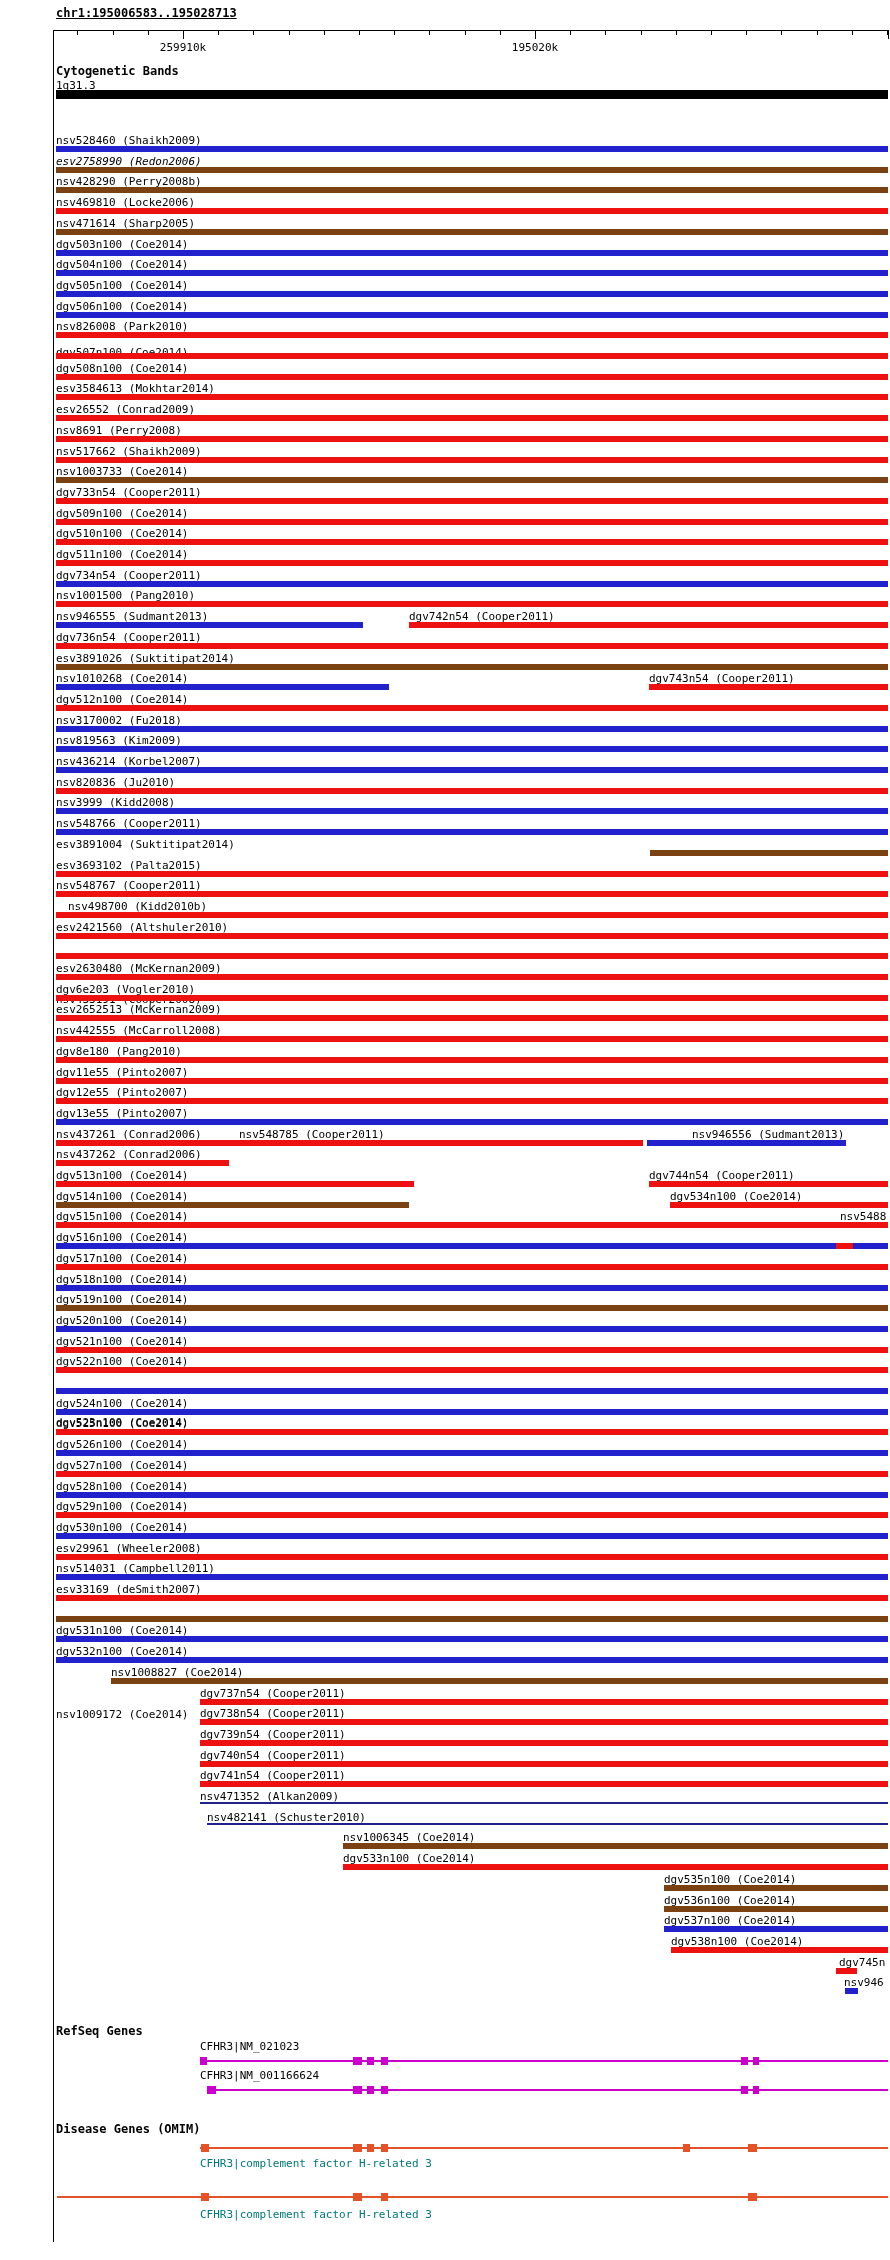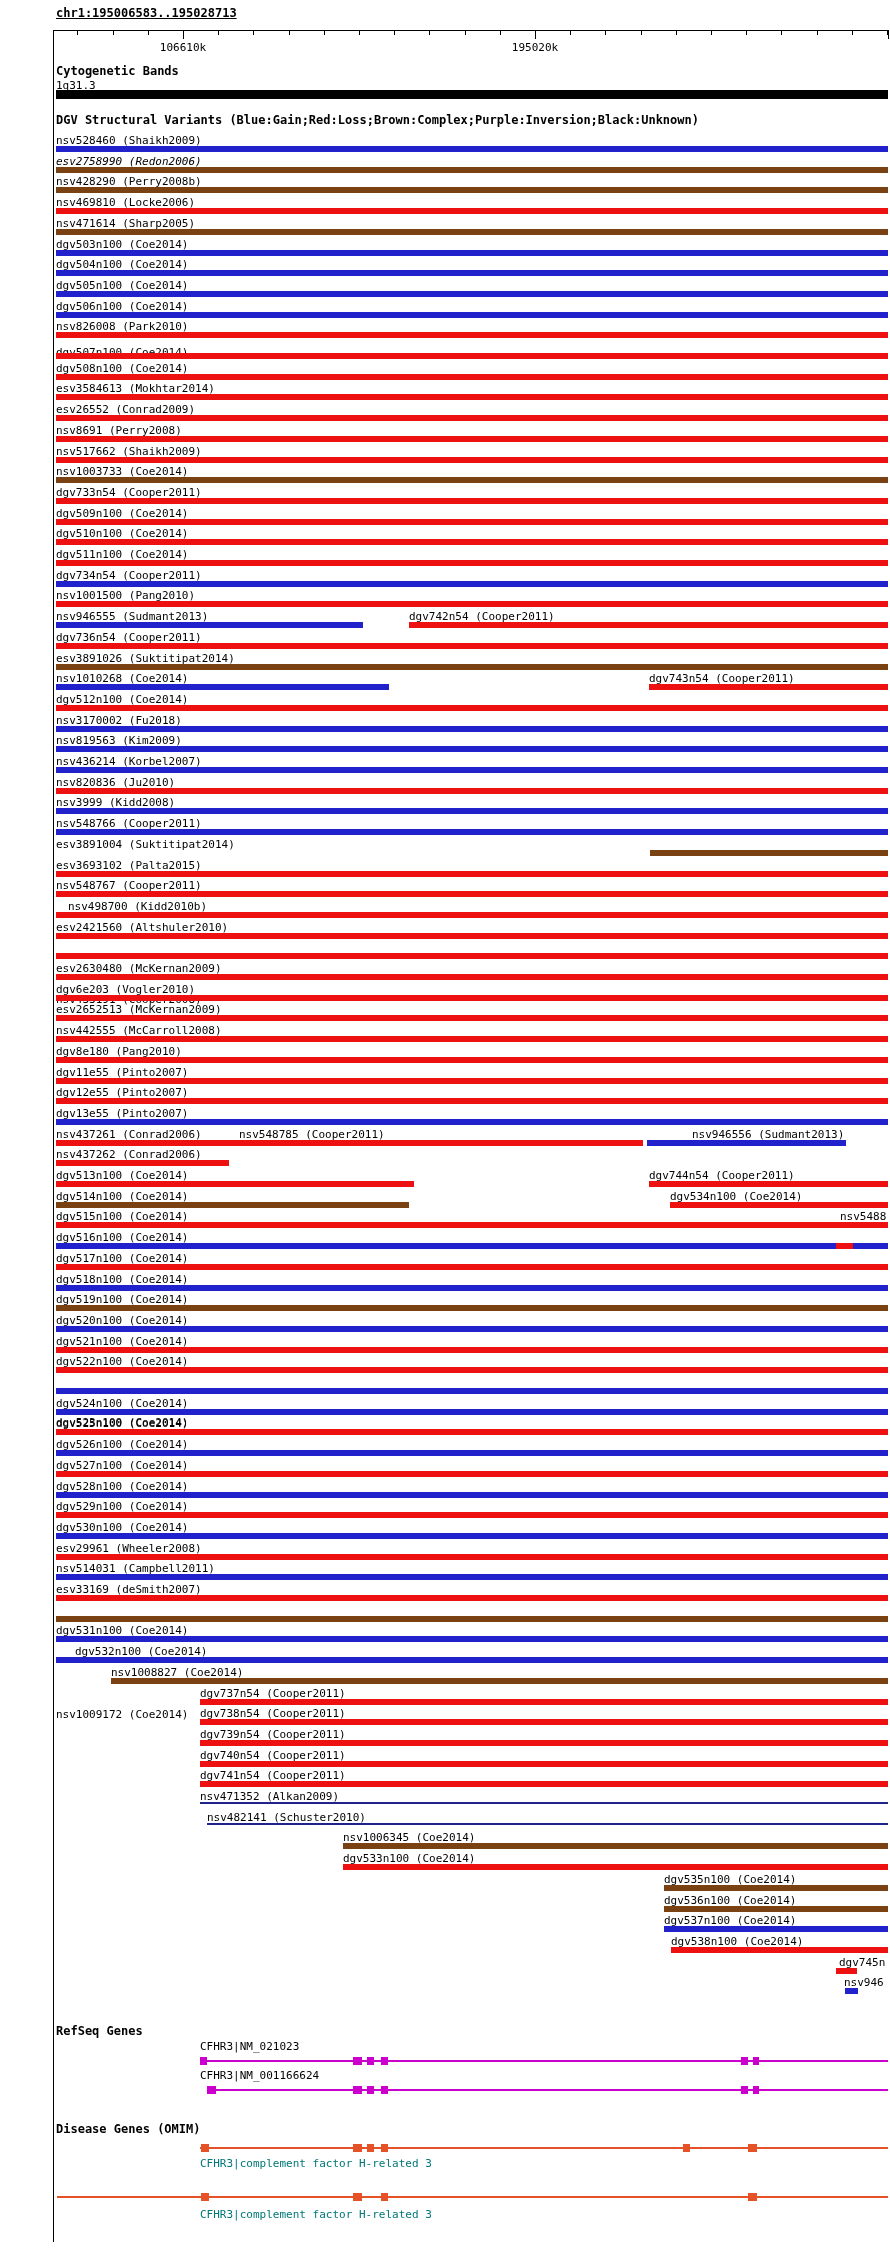--- a/index.html
+++ b/index.html
@@ -18,21 +18,20 @@
   #left-border{position:absolute;left:53px;top:30px;width:1px;height:2212px;background:#000;}
 </style>
 </head>
 <body>
 
 <div id="stage">
   <div class="txt bold" id="region-label">chr1:195006583..195028713</div>
   <div class="txt bold" id="cyto-title">Cytogenetic Bands</div>
   <div class="txt" id="cyto-band-label">1q31.3</div>
   <div id="cyto-bar"></div>
-  <div class="txt bold" id="dgv-title">DGV Structural Variants (Blue:Gain;Red:Loss;Brown:Complex;Purple:Inversion;Black:Unknown)</div>
   <div class="txt bold" id="refseq-title">RefSeq Genes</div>
   <div class="txt bold" id="omim-title">Disease Genes (OMIM)</div>
   <div id="left-border"></div>
 <div style="position: absolute; left: 53px; top: 30px; width: 835px; height: 1px; background: rgb(0, 0, 0);"></div>
     <div style="position: absolute; left: 77px; top: 30px; width: 1px; height: 5px; background: rgb(0, 0, 0);"></div>
     <div style="position: absolute; left: 113px; top: 30px; width: 1px; height: 5px; background: rgb(0, 0, 0);"></div>
     <div style="position: absolute; left: 148px; top: 30px; width: 1px; height: 5px; background: rgb(0, 0, 0);"></div>
     <div style="position: absolute; left: 183px; top: 30px; width: 1px; height: 5px; background: rgb(0, 0, 0);"></div>
     <div style="position: absolute; left: 218px; top: 30px; width: 1px; height: 5px; background: rgb(0, 0, 0);"></div>
     <div style="position: absolute; left: 253px; top: 30px; width: 1px; height: 5px; background: rgb(0, 0, 0);"></div>
@@ -48,21 +47,21 @@
     <div style="position: absolute; left: 605px; top: 30px; width: 1px; height: 5px; background: rgb(0, 0, 0);"></div>
     <div style="position: absolute; left: 641px; top: 30px; width: 1px; height: 5px; background: rgb(0, 0, 0);"></div>
     <div style="position: absolute; left: 676px; top: 30px; width: 1px; height: 5px; background: rgb(0, 0, 0);"></div>
     <div style="position: absolute; left: 711px; top: 30px; width: 1px; height: 5px; background: rgb(0, 0, 0);"></div>
     <div style="position: absolute; left: 746px; top: 30px; width: 1px; height: 5px; background: rgb(0, 0, 0);"></div>
     <div style="position: absolute; left: 781px; top: 30px; width: 1px; height: 5px; background: rgb(0, 0, 0);"></div>
     <div style="position: absolute; left: 817px; top: 30px; width: 1px; height: 5px; background: rgb(0, 0, 0);"></div>
     <div style="position: absolute; left: 852px; top: 30px; width: 1px; height: 5px; background: rgb(0, 0, 0);"></div>
     <div style="position: absolute; left: 887px; top: 30px; width: 1px; height: 5px; background: rgb(0, 0, 0);"></div>
     <div style="position: absolute; left: 183px; top: 30px; width: 1px; height: 9px; background: rgb(0, 0, 0);"></div>
-    <div class="txt" style="position: absolute; left: 157px; top: 41px; width: 52px; text-align: center;">106610k</div>
+    <div class="txt" style="position: absolute; left: 157px; top: 41px; width: 52px; text-align: center;">259910k</div>
     <div style="position: absolute; left: 535px; top: 30px; width: 1px; height: 9px; background: rgb(0, 0, 0);"></div>
     <div class="txt" style="position: absolute; left: 509px; top: 41px; width: 52px; text-align: center;">195020k</div>
     <div style="position: absolute; left: 53px; top: 30px; width: 1px; height: 9px; background: rgb(0, 0, 0);"></div>
     <div style="position: absolute; left: 888px; top: 30px; width: 1px; height: 9px; background: rgb(0, 0, 0);"></div>
     <div class="txt" style="position: absolute; left: 56px; top: 134px;">nsv528460 (Shaikh2009)</div>
     <div style="position: absolute; left: 56px; top: 146px; width: 832px; height: 6px; background: rgb(34, 34, 204);"></div>
     <div class="txt" style="position: absolute; left: 56px; top: 155px; font-style: italic;">esv2758990 (Redon2006)</div>
     <div style="position: absolute; left: 56px; top: 167px; width: 832px; height: 6px; background: rgb(122, 66, 18);"></div>
     <div class="txt" style="position: absolute; left: 56px; top: 175px;">nsv428290 (Perry2008b)</div>
     <div style="position: absolute; left: 56px; top: 187px; width: 832px; height: 6px; background: rgb(122, 66, 18);"></div>
@@ -213,21 +212,21 @@
     <div class="txt" style="position: absolute; left: 56px; top: 1542px;">esv29961 (Wheeler2008)</div>
     <div style="position: absolute; left: 56px; top: 1554px; width: 832px; height: 6px; background: rgb(238, 17, 17);"></div>
     <div class="txt" style="position: absolute; left: 56px; top: 1562px;">nsv514031 (Campbell2011)</div>
     <div style="position: absolute; left: 56px; top: 1574px; width: 832px; height: 6px; background: rgb(34, 34, 204);"></div>
     <div class="txt" style="position: absolute; left: 56px; top: 1583px;">esv33169 (deSmith2007)</div>
     <div style="position: absolute; left: 56px; top: 1595px; width: 832px; height: 6px; background: rgb(238, 17, 17);"></div>
     <div class="txt" style="position: absolute; left: 56px; top: 1676px; margin-top: 32px;">nsv1009172 (Coe2014)</div>
     <div style="position: absolute; left: 56px; top: 1616px; width: 832px; height: 6px; background: rgb(122, 66, 18);"></div>
     <div class="txt" style="position: absolute; left: 56px; top: 1624px;">dgv531n100 (Coe2014)</div>
     <div style="position: absolute; left: 56px; top: 1636px; width: 832px; height: 6px; background: rgb(34, 34, 204);"></div>
-    <div class="txt" style="position: absolute; left: 56px; top: 1645px; margin-left: 19px;">dgv532n100 (Coe2014)</div>
+    <div class="txt" style="position: absolute; left: 56px; top: 1645px;">dgv532n100 (Coe2014)</div>
     <div style="position: absolute; left: 56px; top: 1657px; width: 832px; height: 6px; background: rgb(34, 34, 204);"></div>
     <div class="txt" style="position: absolute; left: 111px; top: 1666px;">nsv1008827 (Coe2014)</div>
     <div style="position: absolute; left: 111px; top: 1678px; width: 777px; height: 6px; background: rgb(122, 66, 18);"></div>
     <div class="txt" style="position: absolute; left: 200px; top: 1687px;">dgv737n54 (Cooper2011)</div>
     <div style="position: absolute; left: 200px; top: 1699px; width: 688px; height: 6px; background: rgb(238, 17, 17);"></div>
     <div class="txt" style="position: absolute; left: 200px; top: 1707px;">dgv738n54 (Cooper2011)</div>
     <div style="position: absolute; left: 200px; top: 1719px; width: 688px; height: 6px; background: rgb(238, 17, 17);"></div>
     <div class="txt" style="position: absolute; left: 200px; top: 1728px;">dgv739n54 (Cooper2011)</div>
     <div style="position: absolute; left: 200px; top: 1740px; width: 688px; height: 6px; background: rgb(238, 17, 17);"></div>
     <div class="txt" style="position: absolute; left: 200px; top: 1749px;">dgv740n54 (Cooper2011)</div>

